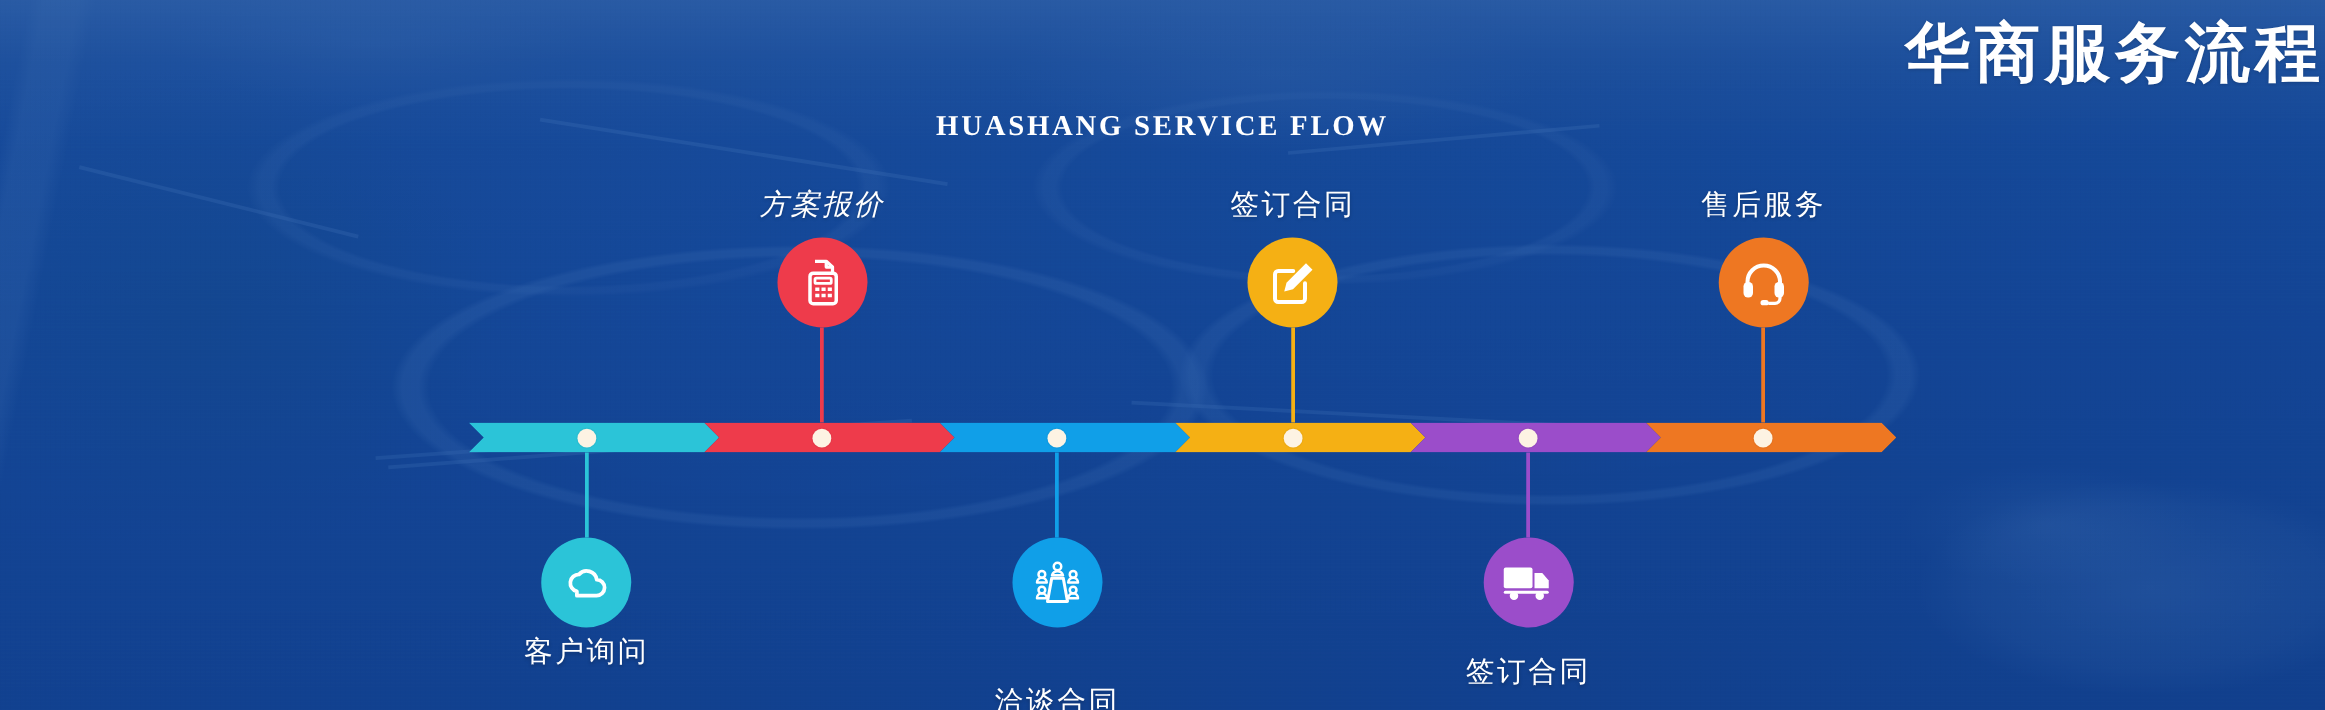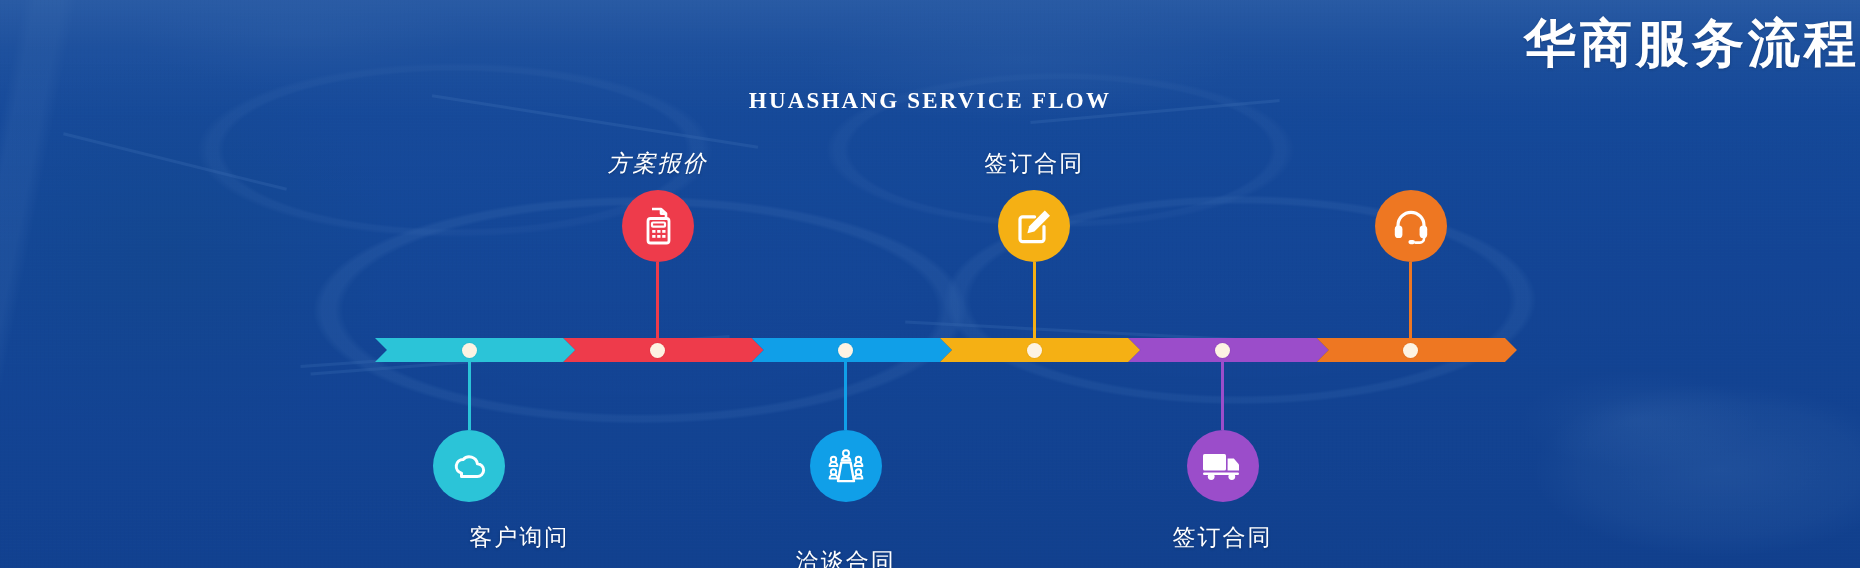--- a/index.html
+++ b/index.html
@@ -126,21 +126,21 @@
       <div class="dot" style="left: 47.005%;"></div>
     </div>
     <div class="stem down" style="left: 467.667px; background: rgb(43, 196, 216); height: 68px; top: 362px;"></div>
     <div class="bubble" style="left: 433.167px; top: 430px; background: rgb(43, 196, 216);">
       <span>
         <svg width="40" height="40" viewBox="0 0 40 40" aria-hidden="true">
           <path d="M12.5 30.5h15.6a6.4 6.4 0 0 0 .3-12.8 8.2 8.2 0 0 0-14.2-4.2 6.9 6.9 0 0 0-1.7 13.6z" fill="none" stroke="#fff" stroke-width="3" stroke-linejoin="round"></path>
         </svg>
       </span>
     </div>
-    <div class="caption" style="width: 200px; left: 369.167px; top: 522px; text-align: right;">客户询问</div>
+    <div class="caption" style="width: 200px; left: 369.167px; top: 506px;">客户询问</div>
     <div class="chev" style="left: 563.333px; width: 200.333px;">
       <div class="body" style="background: rgb(238, 59, 75); clip-path: polygon(0% 0%, 94.01% 0%, 100% 50%, 94.01% 100%, 0% 100%, 5.99% 50%);"></div>
       <div class="dot" style="left: 47.005%;"></div>
     </div>
     <div class="stem up" style="left: 656px; background: rgb(238, 59, 75); height: 76px; top: 262px;"></div>
     <div class="bubble" style="left: 621.5px; top: 190px; background: rgb(238, 59, 75);">
       <span>
         <svg width="38" height="40" viewBox="0 0 38 40" aria-hidden="true">
           <path d="M13 3h9l5 4.5V14" fill="none" stroke="#fff" stroke-width="2.6" stroke-linejoin="round"></path>
           <path d="M22 3v4.6h5" fill="none" stroke="#fff" stroke-width="2.6" stroke-linejoin="round"></path>
@@ -220,13 +220,14 @@
       <span>
         <svg width="40" height="40" viewBox="0 0 40 40" aria-hidden="true">
           <path d="M7 23v-3.6a13 13 0 0 1 26 0V23" fill="none" stroke="#fff" stroke-width="3.2" stroke-linecap="round"></path>
           <rect x="3.8" y="19.6" width="7.6" height="12.4" rx="3.6" fill="#fff"></rect>
           <rect x="28.6" y="19.6" width="7.6" height="12.4" rx="3.6" fill="#fff"></rect>
           <path d="M33 31.2v1.4a4 4 0 0 1-4 4h-4.6" fill="none" stroke="#fff" stroke-width="2.6" stroke-linecap="round"></path>
           <rect x="17.4" y="34" width="6.6" height="4.2" rx="2.1" fill="#fff"></rect>
         </svg>
       </span>
     </div>
+    <div class="caption" style="width: 200px; left: 1310.83px; top: 148px;">售后服务</div>
   </div>
 
 </body></html>

